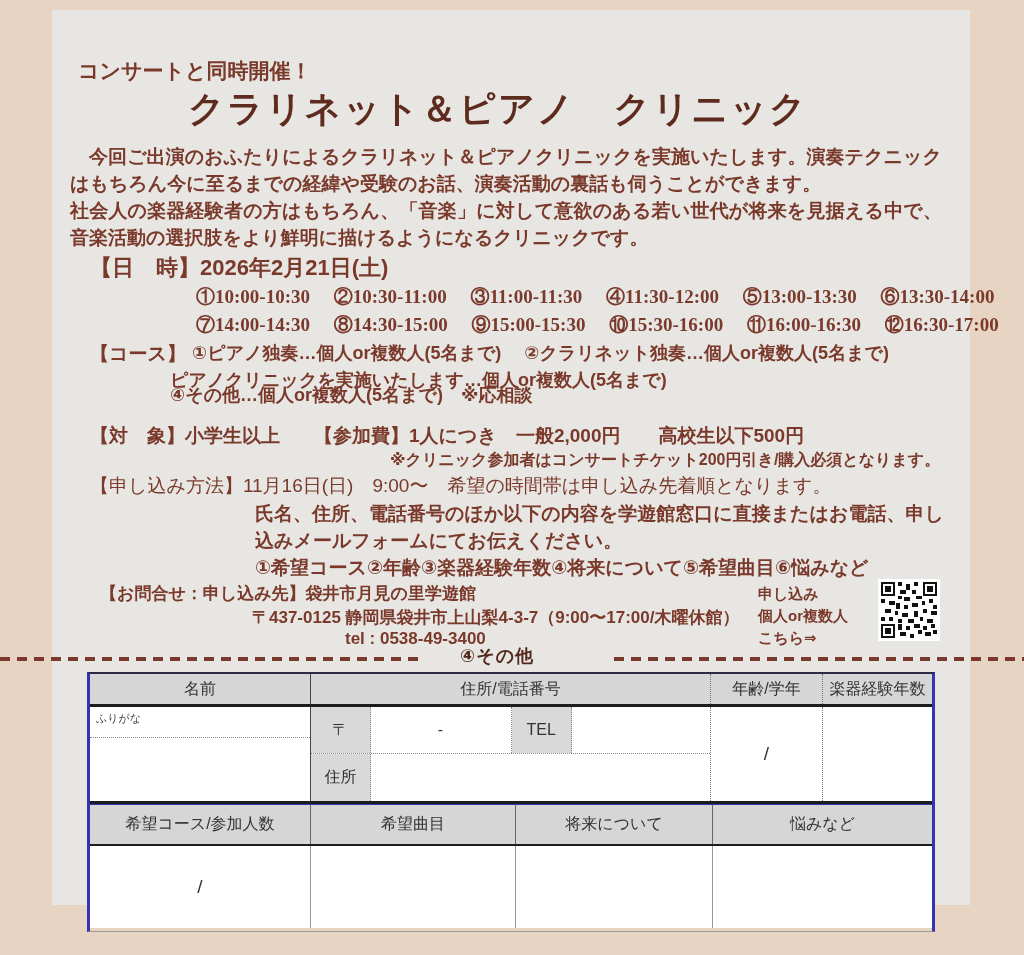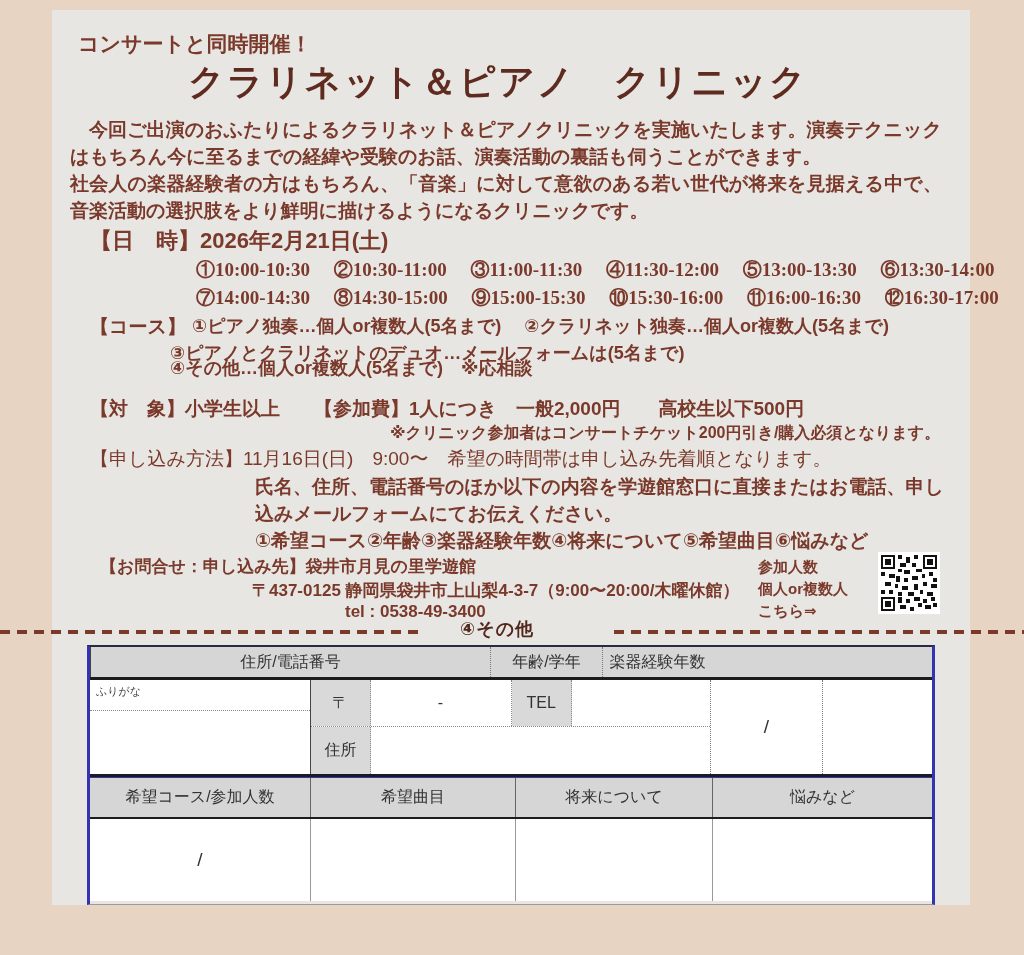--- a/index.html
+++ b/index.html
@@ -10,21 +10,21 @@
     --navy:#3434b2;
     --ink:#333;
     --cellgray:#d6d6d6;
     --sans:"Liberation Sans","DejaVu Sans",sans-serif;
     --serif:"Liberation Serif","DejaVu Serif",serif;
   }
   *{margin:0;padding:0;box-sizing:border-box;}
   html,body{background:var(--tan);}
   .page{position:relative;width:1024px;height:955px;background:var(--tan);overflow:hidden;font-family:var(--sans);}
   .flyer{position:absolute;left:52px;top:10px;width:918px;height:895px;background:var(--paper);}
-  .abs{position:absolute;}
+  .abs{position:absolute;margin-top:27px;}
 
   .tagline{left:78px;top:30px;font-size:21px;font-weight:700;color:var(--maroon);}
   .title{left:188px;top:58px;font-size:36px;font-weight:700;color:var(--maroon-dark);
          font-family:var(--serif);letter-spacing:2px;}
   .intro{left:70px;top:116px;width:872px;font-size:19px;font-weight:700;color:var(--maroon);
          line-height:27px;text-align:justify;}
   .sched-heading{left:90px;top:226px;font-size:22px;font-weight:700;color:var(--maroon);}
   .times{left:196px;font-size:19px;font-weight:600;color:var(--maroon);font-family:var(--serif);}
   .times.r1{top:257px;} .times.r2{top:285px;}
   .course-label{left:90px;top:314px;font-size:19px;font-weight:700;color:var(--maroon);}
@@ -96,42 +96,42 @@
     <p>　今回ご出演のおふたりによるクラリネット＆ピアノクリニックを実施いたします。演奏テクニックはもちろん今に至るまでの経緯や受験のお話、演奏活動の裏話も伺うことができます。</p>
     <p>社会人の楽器経験者の方はもちろん、「音楽」に対して意欲のある若い世代が将来を見据える中で、音楽活動の選択肢をより鮮明に描けるようになるクリニックです。</p>
   </div>
 
   <div class="abs sched-heading">【日　時】2026年2月21日(土)</div>
   <div class="abs times r1">①10:00-10:30　 ②10:30-11:00　 ③11:00-11:30　 ④11:30-12:00　 ⑤13:00-13:30　 ⑥13:30-14:00</div>
   <div class="abs times r2">⑦14:00-14:30　 ⑧14:30-15:00　 ⑨15:00-15:30　 ⑩15:30-16:00　 ⑪16:00-16:30　 ⑫16:30-17:00</div>
 
   <div class="abs course-label">【コース】</div>
   <div class="abs course-l1">①ピアノ独奏…個人or複数人(5名まで)　 ②クラリネット独奏…個人or複数人(5名まで)</div>
-  <div class="abs course-l2">③ピアノとクラリネットのデュオ…メールフォームは(5名まで)</div>
+  <div class="abs course-l2">ピアノクリニックを実施いたします…個人or複数人(5名まで)</div>
   <div class="abs course-l3">④その他…個人or複数人(5名まで)　※応相談</div>
 
   <div class="abs detail-row">
     <span>【対　象】小学生以上</span>
     <span>【参加費】1人につき　一般2,000円　　高校生以下500円</span>
   </div>
   <div class="abs fee-note">※クリニック参加者はコンサートチケット200円引き/購入必須となります。</div>
 
   <div class="abs apply-head">
     <span>【申し込み方法】</span><span>11月16日(日)　9:00〜　希望の時間帯は申し込み先着順となります。</span>
   </div>
   <div class="abs apply-l2">氏名、住所、電話番号のほか以下の内容を学遊館窓口に直接またはお電話、申し</div>
   <div class="abs apply-l3">込みメールフォームにてお伝えください。</div>
   <div class="abs apply-l4">①希望コース②年齢③楽器経験年数④将来について⑤希望曲目⑥悩みなど</div>
 
   <div class="abs contact-l1">【お問合せ：申し込み先】袋井市月見の里学遊館</div>
-  <div class="abs contact-l2">〒437-0125 静岡県袋井市上山梨4-3-7（9:00〜20:00/木曜休館）</div>
+  <div class="abs contact-l2">〒437-0125 静岡県袋井市上山梨4-3-7（9:00〜17:00/木曜休館）</div>
   <div class="abs contact-l3">tel : 0538-49-3400</div>
 
   <div class="abs qr-caption">
-    <div>参加人数</div>
+    <div>申し込み</div>
     <div>個人or複数人</div>
     <div>こちら⇒</div>
   </div>
   <div class="abs qr">
     <svg viewBox="0 0 29 29" shape-rendering="crispEdges">
       <rect width="29" height="29" fill="#fff"></rect>
       <g fill="#111">
         <rect x="0" y="0" width="7" height="7"></rect>
           <rect x="1" y="1" width="5" height="5" fill="#fff"></rect>
           <rect x="2" y="2" width="3" height="3"></rect>
@@ -182,20 +182,21 @@
       </g>
     </svg>
   </div>
 
   <div class="abs cut-dash left"></div>
   <div class="abs cut-label">④その他</div>
   <div class="abs cut-dash right"></div>
 
   <div class="abs ft">
     <div class="ftrow ft-h1">
+      <div class="c w-name">名前</div>
       <div class="c w-addr solid-l">住所/電話番号</div>
       <div class="c w-age dot-l">年齢/学年</div>
       <div class="c w-exp dot-l">楽器経験年数</div>
     </div>
     <div class="ftrow ft-b1">
       <div class="c w-name cell-name">
         <div class="furigana">ふりがな</div>
         <div></div>
       </div>
       <div class="c w-addr solid-l addr-col">

